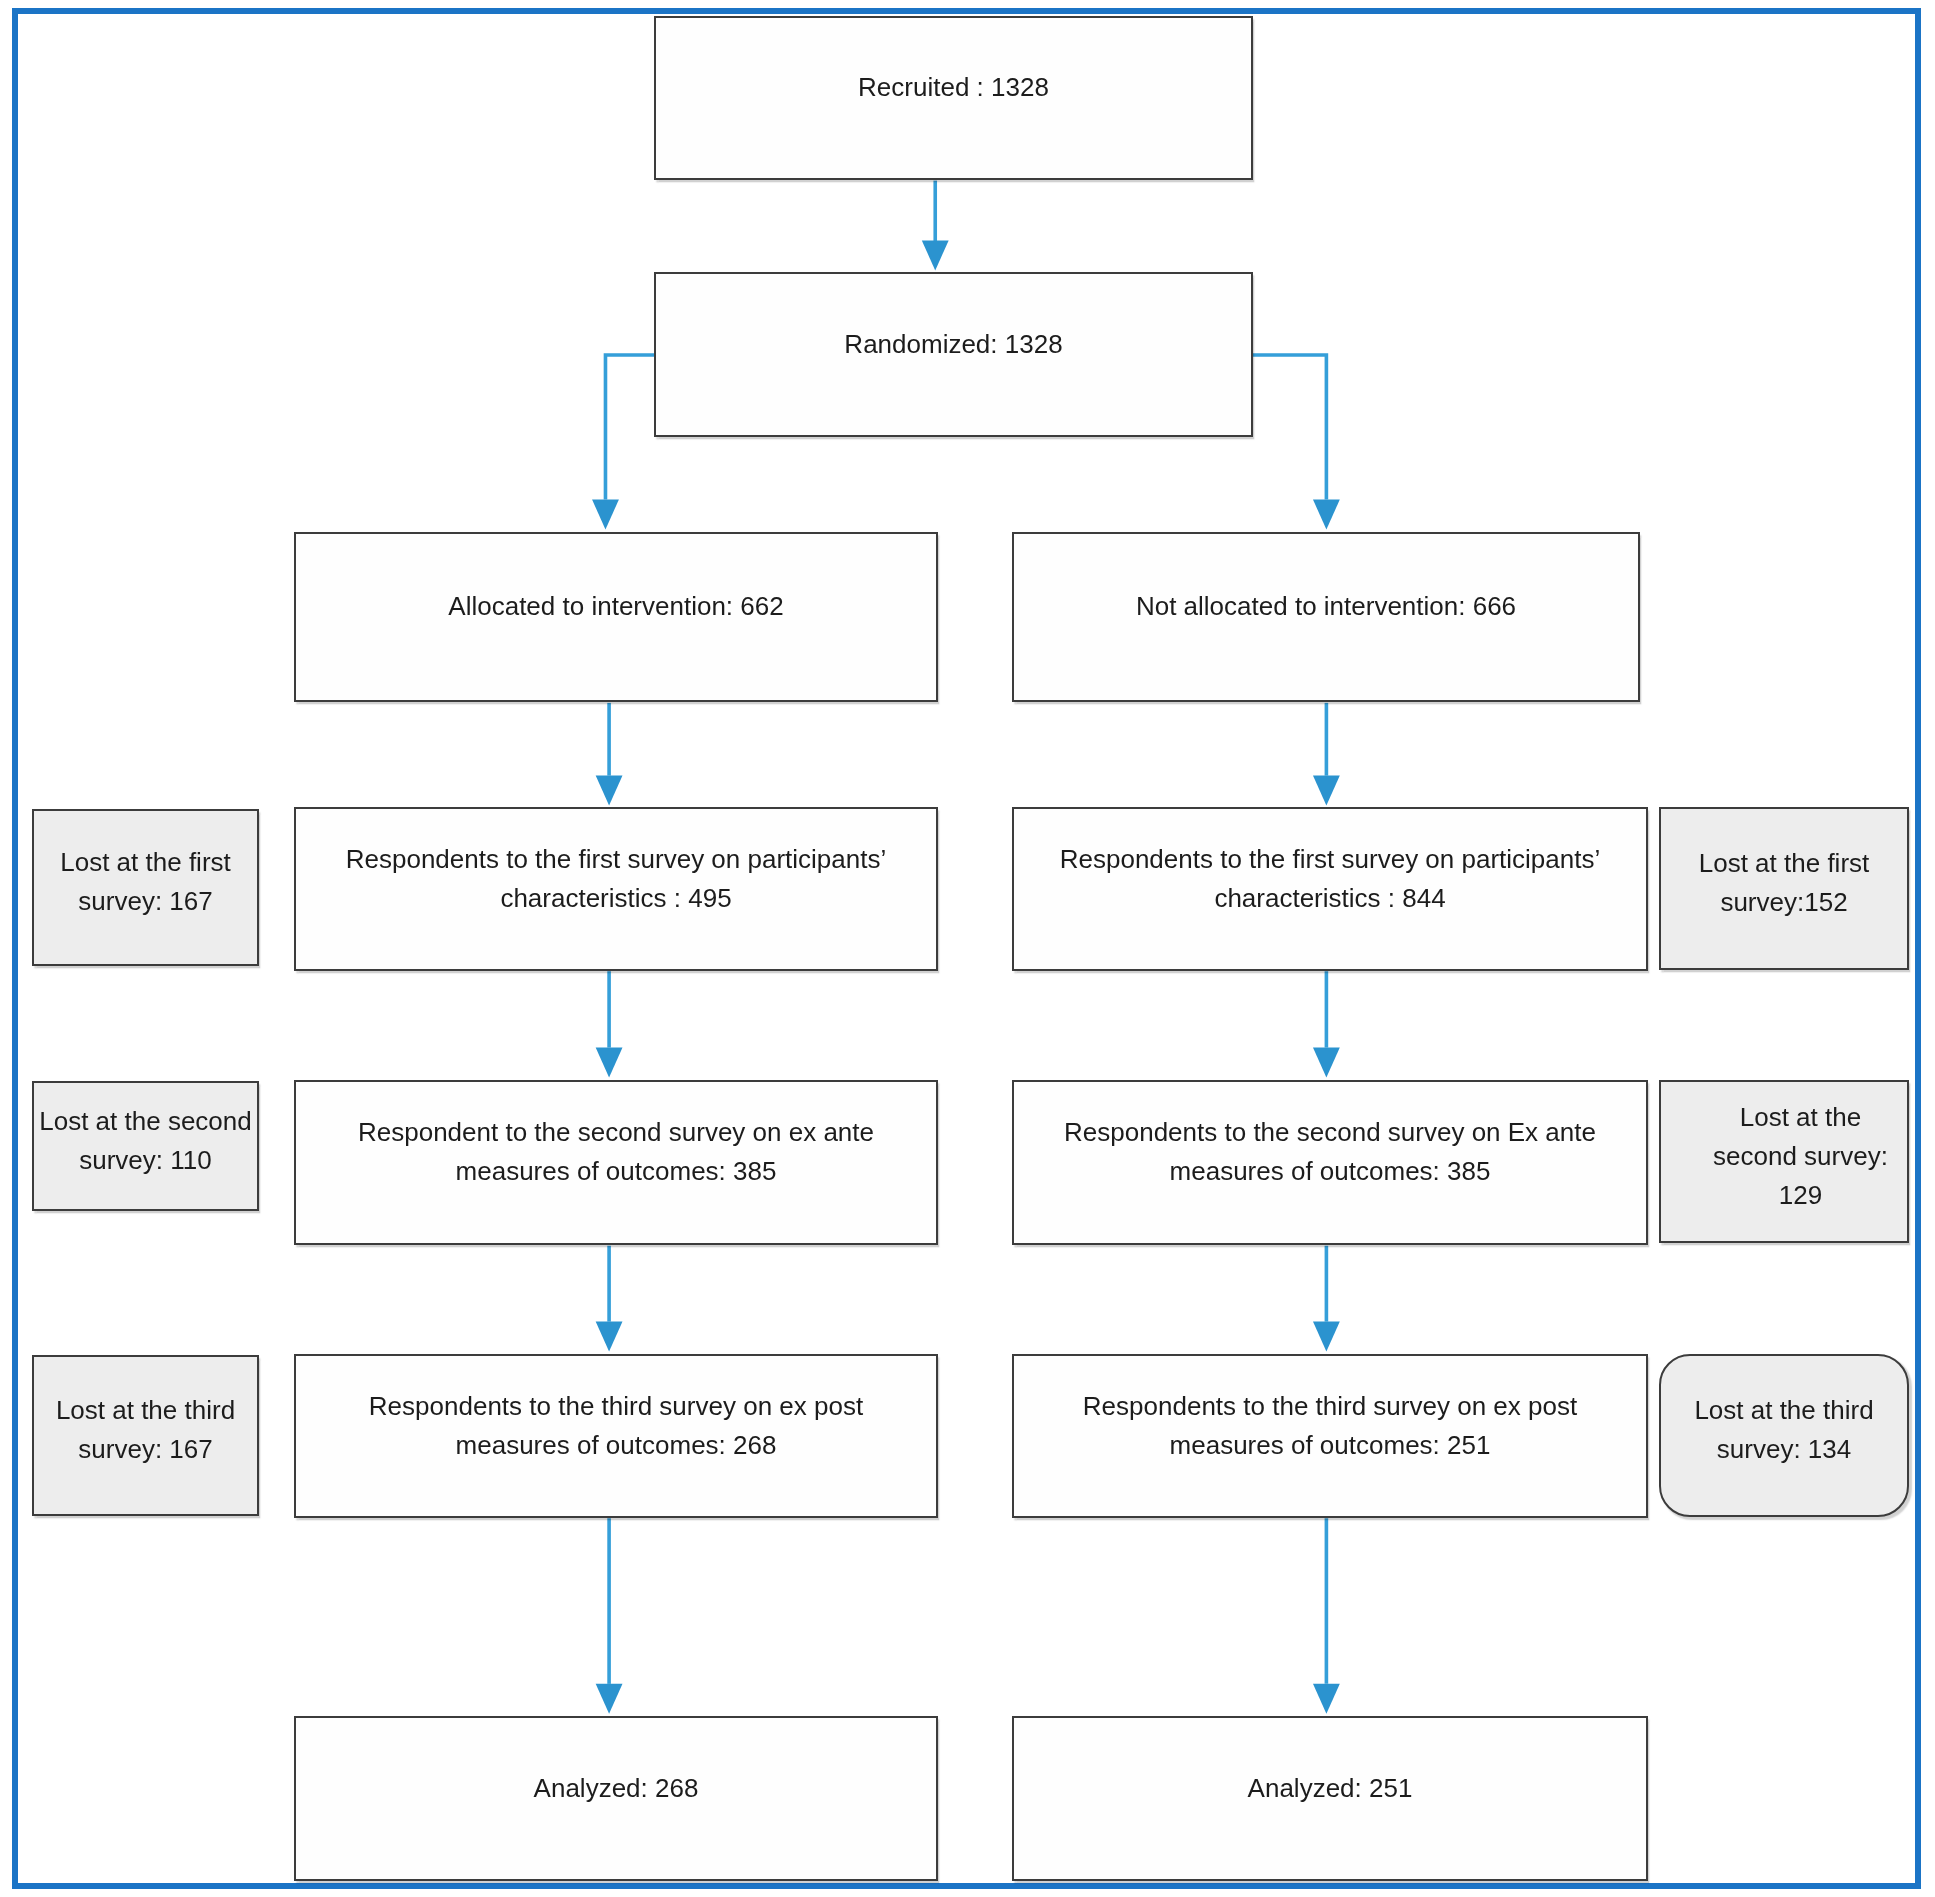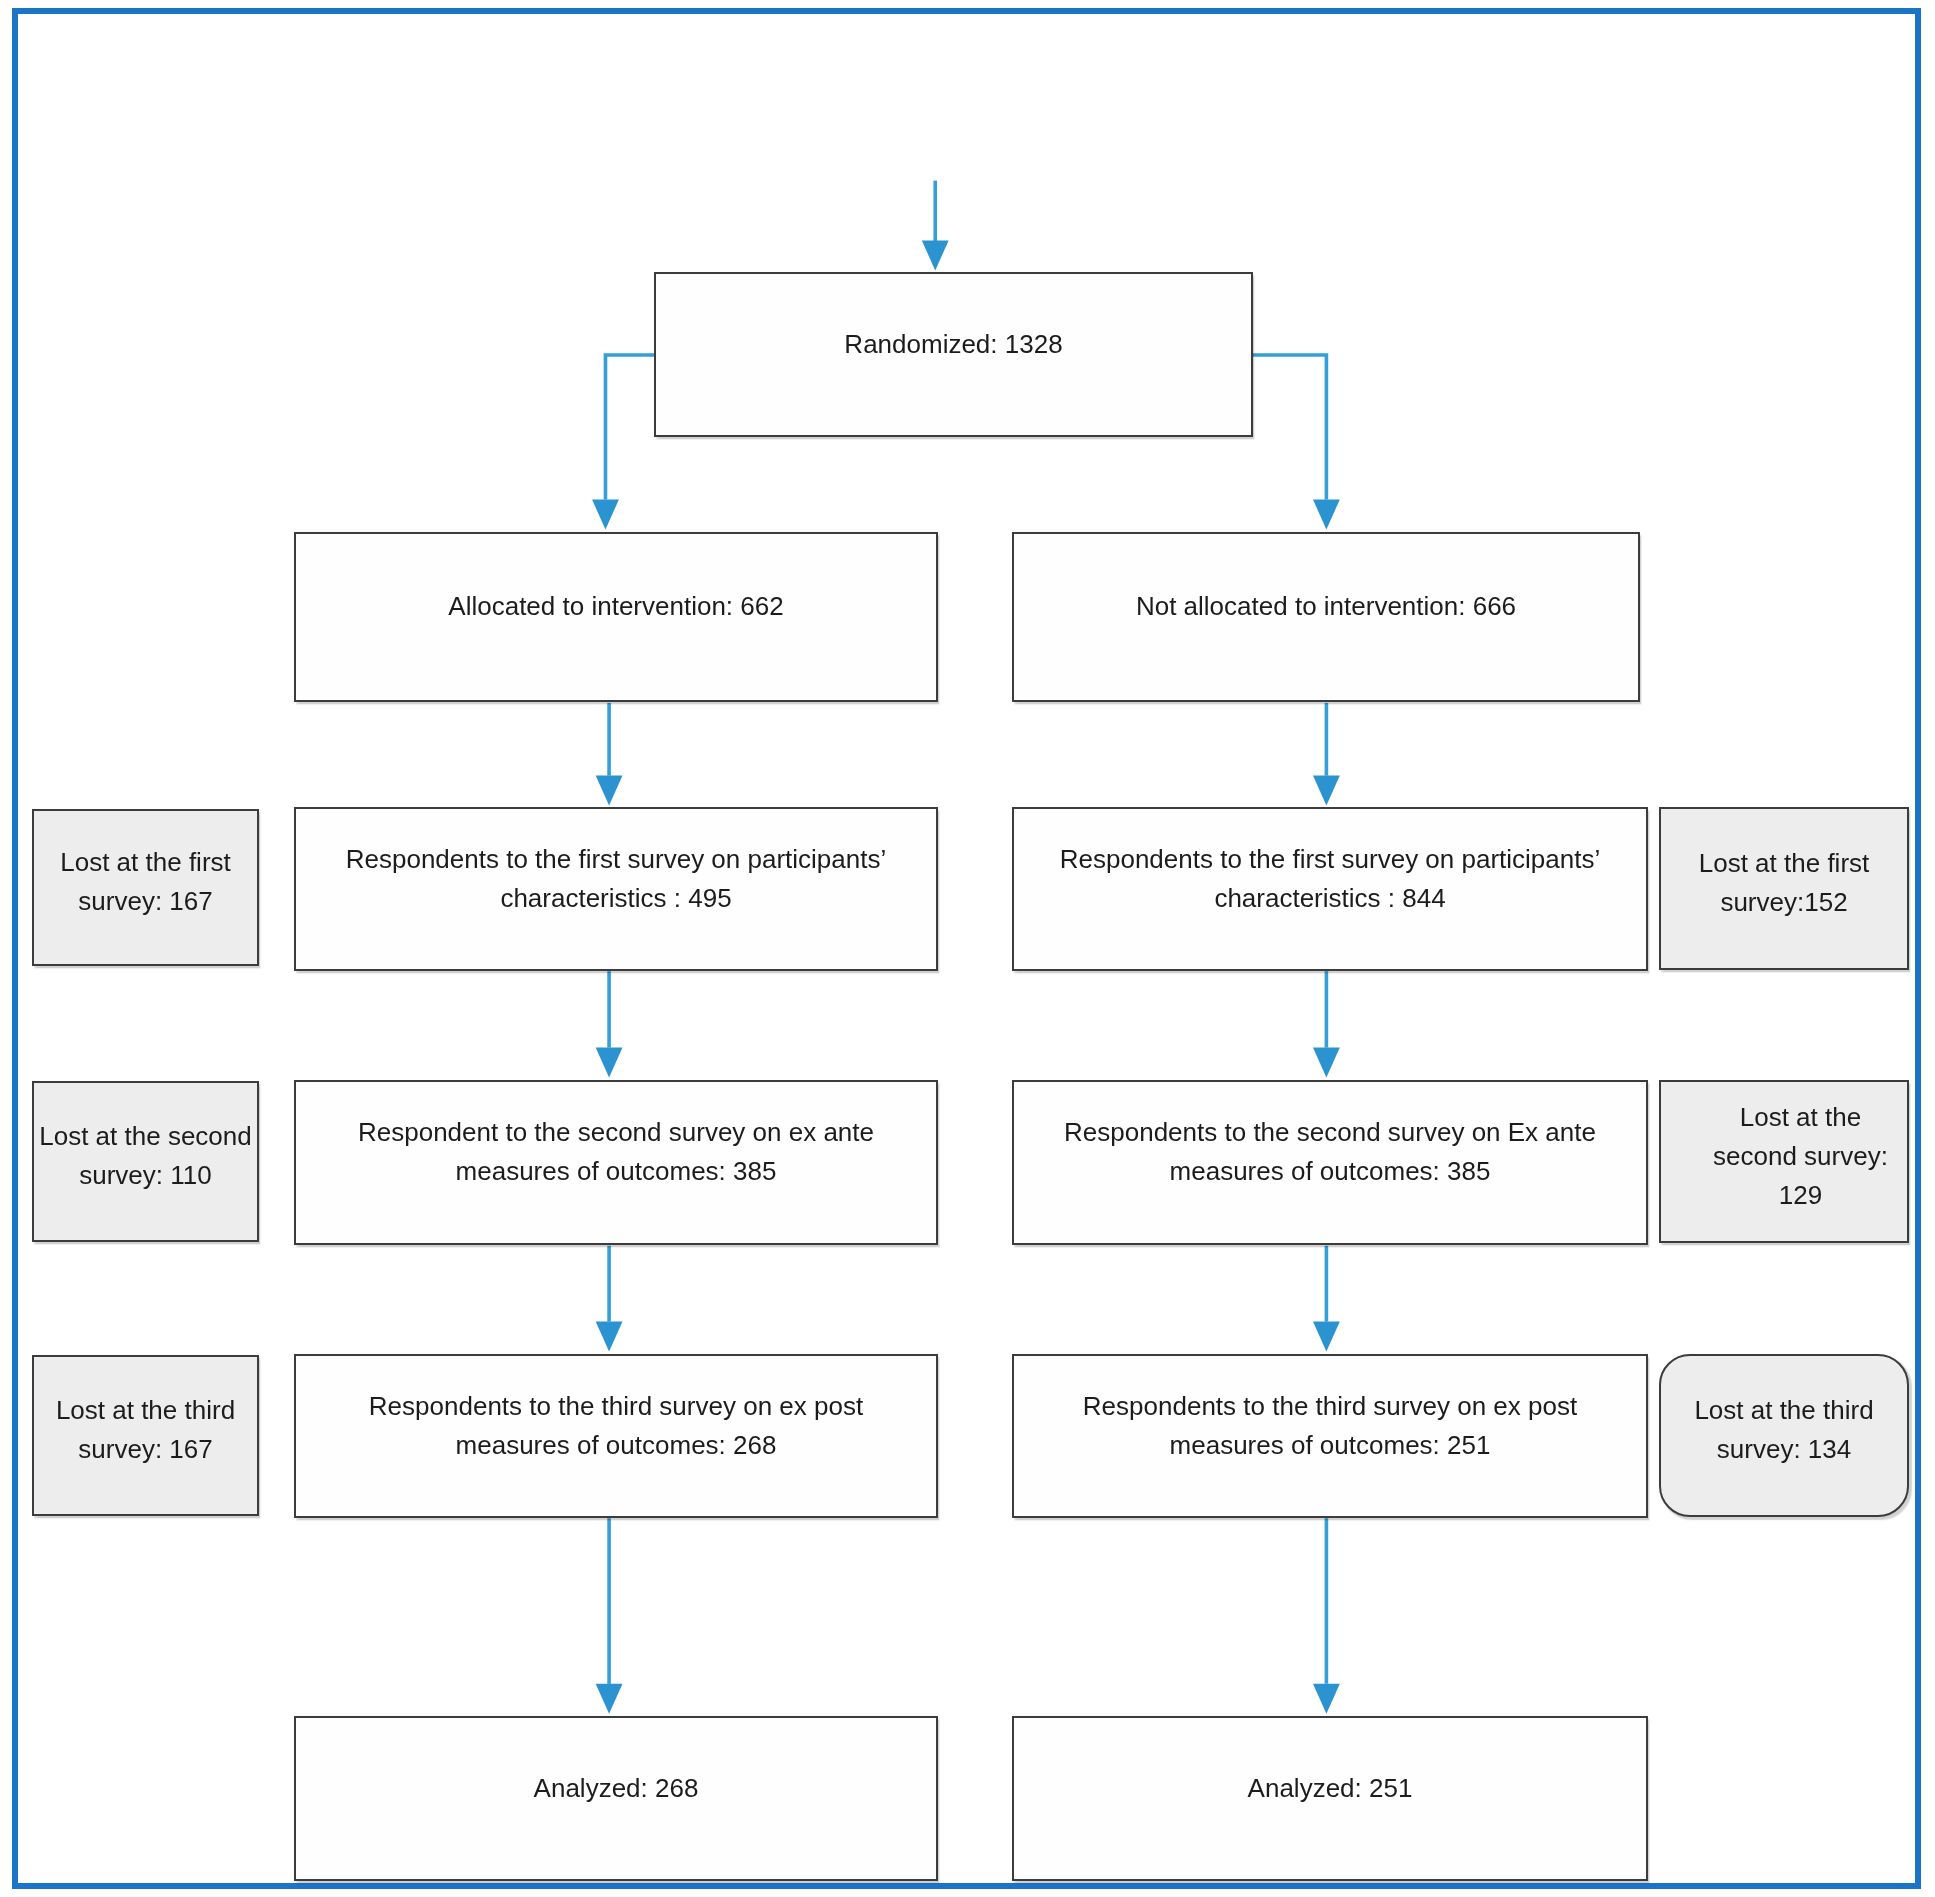--- a/index.html
+++ b/index.html
@@ -34,21 +34,21 @@
   .n-notalloc  {left:1012px;top:532px;width:628px;height:170px;}
   .n-ls1       {left:294px; top:807px;width:644px;height:164px;}
   .n-rs1       {left:1012px;top:807px;width:636px;height:164px;}
   .n-ls2       {left:294px; top:1080px;width:644px;height:165px;}
   .n-rs2       {left:1012px;top:1080px;width:636px;height:165px;}
   .n-ls3       {left:294px; top:1354px;width:644px;height:164px;}
   .n-rs3       {left:1012px;top:1354px;width:636px;height:164px;}
   .n-lan       {left:294px; top:1716px;width:644px;height:165px;}
   .n-ran       {left:1012px;top:1716px;width:636px;height:165px;}
   .n-llost1    {left:32px;  top:809px;width:227px;height:157px;}
-  .n-llost2    {left:32px;  top:1081px;width:227px;height:161px;}
+  .n-llost2    {left:32px;  top:1081px;width:227px;height:130px;}
   .n-llost3    {left:32px;  top:1355px;width:227px;height:161px;}
   .n-rlost1    {left:1659px;top:807px;width:250px;height:163px;}
   .n-rlost2    {left:1659px;top:1080px;width:250px;height:163px;padding-left:36px;}
   .n-rlost3    {left:1659px;top:1354px;width:250px;height:163px;border-radius:31px;}
 </style>
 </head>
 <body>
 
 <div class="stage">
 
@@ -77,20 +77,21 @@
     <path class="link" d="M2570 1362 V1503"></path>
     <polygon class="head" points="2544,1503 2596,1503 2570,1561"></polygon>
     <path class="link" d="M2570 1882 V2030"></path>
     <polygon class="head" points="2544,2030 2596,2030 2570,2088"></polygon>
     <path class="link" d="M2570 2414 V2561"></path>
     <polygon class="head" points="2544,2561 2596,2561 2570,2619"></polygon>
     <path class="link" d="M2570 2942 V3263"></path>
     <polygon class="head" points="2544,3263 2596,3263 2570,3321"></polygon>
   </svg>
 
+  <div class="box n-recruited">Recruited : 1328</div>
   <div class="box n-randomized">Randomized: 1328</div>
   <div class="box n-alloc">Allocated to intervention: 662</div>
   <div class="box n-notalloc">Not allocated to intervention: 666</div>
   <div class="box n-ls1">Respondents to the  first survey on participants’ characteristics : 495</div>
   <div class="box n-rs1">Respondents to the  first survey on participants’ characteristics  : 844</div>
   <div class="box n-ls2">Respondent to the second survey on ex ante measures of outcomes: 385</div>
   <div class="box n-rs2">Respondents to the second survey on Ex ante measures of outcomes: 385</div>
   <div class="box n-ls3">Respondents to the third survey on ex post measures of outcomes: 268</div>
   <div class="box n-rs3">Respondents to the third survey on ex post measures of outcomes: 251</div>
   <div class="box n-lan">Analyzed: 268</div>

